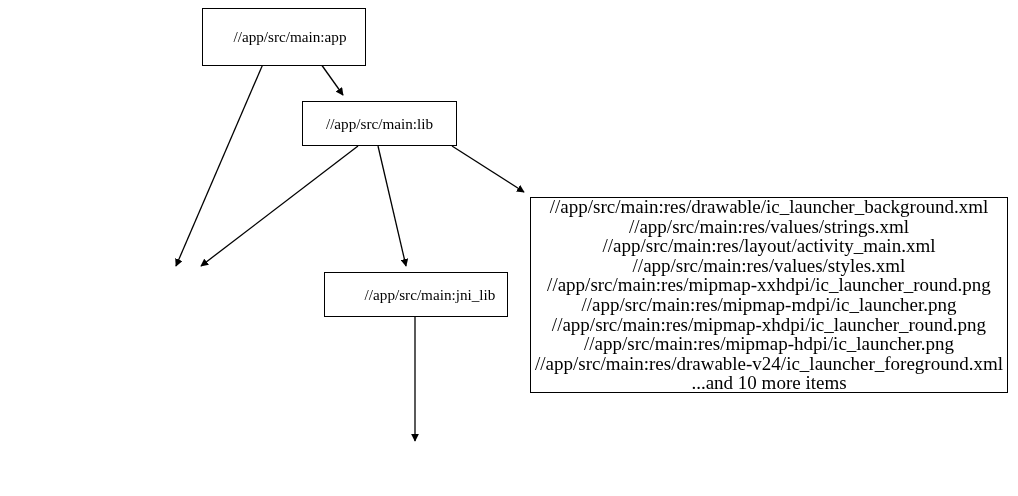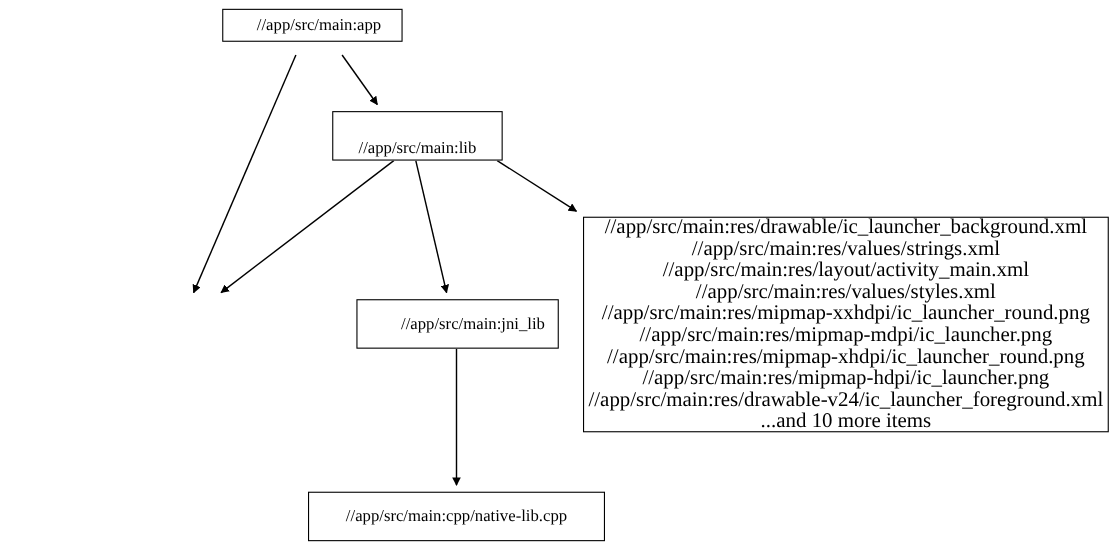--- a/index.html
+++ b/index.html
@@ -48,22 +48,22 @@
     text-align: center;
   }
   .node-multiline {
     white-space: pre;
     font-size: 19px;
     line-height: 19.6px;
     align-items: center;
     justify-content: center;
   }
   
-  #node-app        { left: 202px; top: 8px;   width: 164px; height: 30px; padding-left: 12px; }
-  #node-lib        { left: 302px; top: 101px; width: 155px; height: 45px; align-items: flex-end; }
+  #node-app        { left: 202px; top: 8px;   width: 164px; height: 58px; padding-left: 12px; }
+  #node-lib        { left: 302px; top: 101px; width: 155px; height: 45px; }
   #node-manifest   { left: 3px;   top: 272px; width: 305px; height: 45px; }
   #node-jnilib     { left: 324px; top: 272px; width: 184px; height: 45px; padding-left: 28px; }
   #node-res        { left: 530px; top: 197px; width: 478px; height: 196px; }
   #node-nativelib  { left: 280px; top: 447px; width: 270px; height: 45px; }
 </style>
 </head>
 <body>
 
 <div id="graph">
 
@@ -118,17 +118,14 @@
 //app/src/main:res/layout/activity_main.xml
 //app/src/main:res/values/styles.xml
 //app/src/main:res/mipmap-xxhdpi/ic_launcher_round.png
 //app/src/main:res/mipmap-mdpi/ic_launcher.png
 //app/src/main:res/mipmap-xhdpi/ic_launcher_round.png
 //app/src/main:res/mipmap-hdpi/ic_launcher.png
 //app/src/main:res/drawable-v24/ic_launcher_foreground.xml
 ...and 10 more items</span>
   </div>
 
-  <div class="node" id="node-nativelib">
-    <span class="node-label">//app/src/main:cpp/native-lib.cpp</span>
-  </div>
 
 </div>
 
 </body></html>

